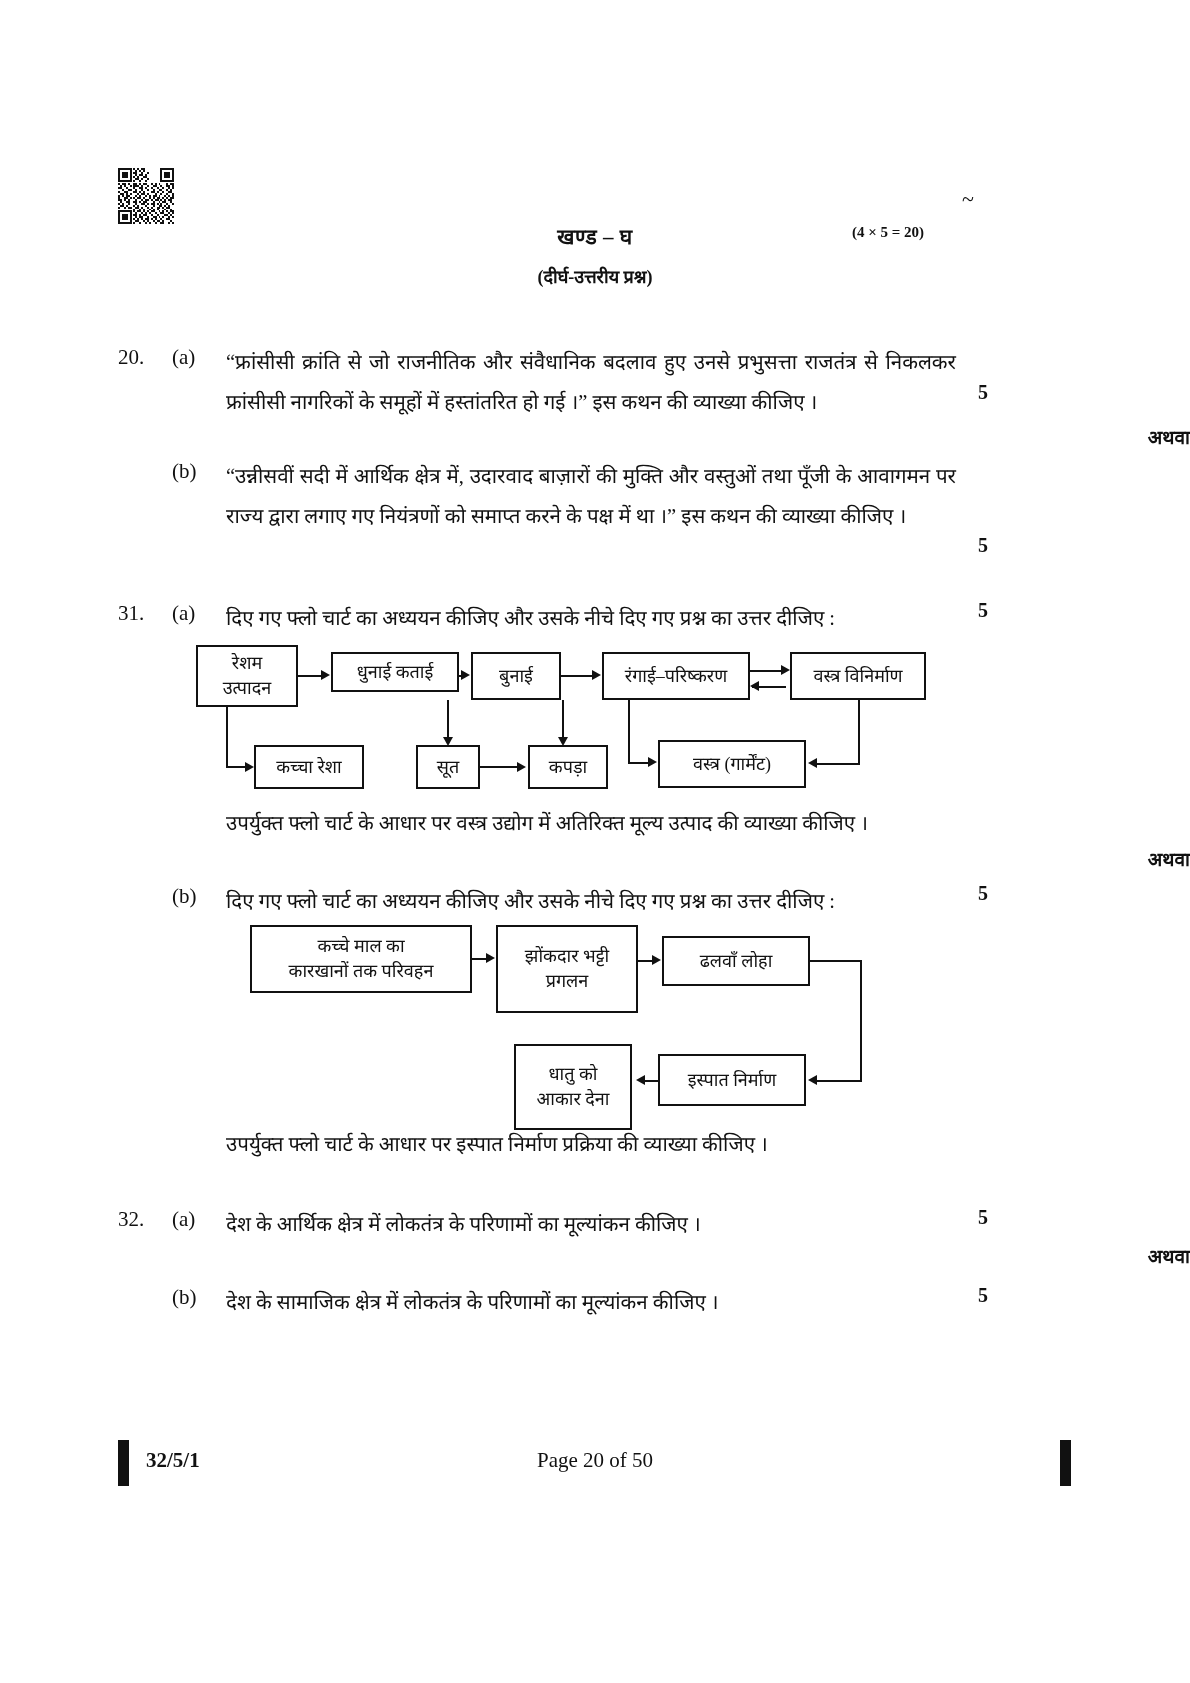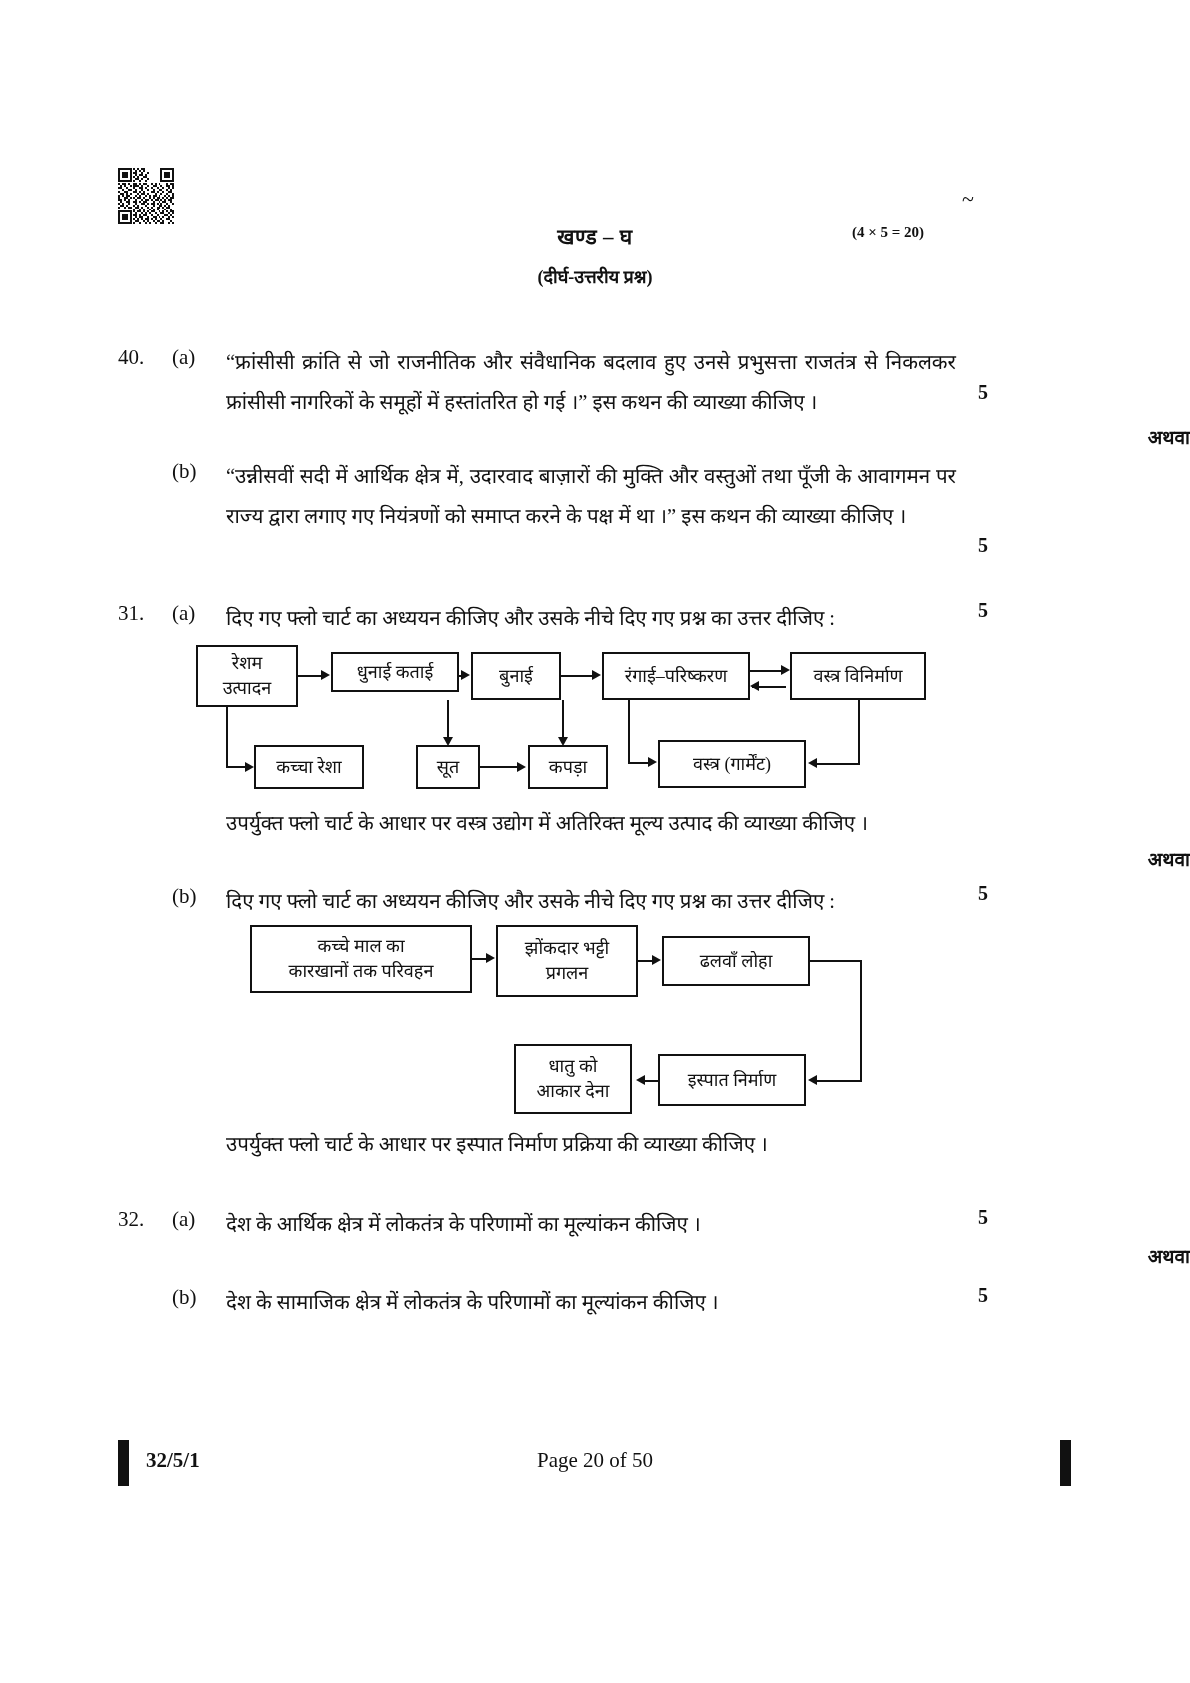--- a/index.html
+++ b/index.html
@@ -384,21 +384,21 @@
       </g>
     </svg>
   </div>
 
   <div class="tilde">~</div>
 
   <div class="section-head">खण्ड – घ</div>
   <div class="marks-head">(4 × 5 = 20)</div>
   <div class="section-sub">(दीर्घ-उत्तरीय प्रश्न)</div>
 
-  <div class="qnum" style="left:118px; top:345px;">40.</div>
+  <div class="qnum" style="left:118px; top:345px;">20.</div>
   <div class="qlabel" style="left:172px; top:345px;">(a)</div>
   <div class="qtext just" style="left:226px; top:342px; width:730px;">“फ्रांसीसी क्रांति से जो राजनीतिक और संवैधानिक बदलाव हुए उनसे प्रभुसत्ता राजतंत्र से निकलकर फ्रांसीसी नागरिकों के समूहों में हस्तांतरित हो गई ।” इस कथन की व्याख्या कीजिए ।</div>
   <div class="marks" style="left:978px; top:381px;">5</div>
 
   <div class="athava" style="top:424px;">अथवा</div>
 
   <div class="qlabel" style="left:172px; top:459px;">(b)</div>
   <div class="qtext just" style="left:226px; top:456px; width:730px;">“उन्नीसवीं सदी में आर्थिक क्षेत्र में, उदारवाद बाज़ारों की मुक्ति और वस्तुओं तथा पूँजी के आवागमन पर राज्य द्वारा लगाए गए नियंत्रणों को समाप्त करने के पक्ष में था ।” इस कथन की व्याख्या कीजिए ।</div>
   <div class="marks" style="left:978px; top:534px;">5</div>
 
@@ -481,28 +481,28 @@
 
   <div class="qlabel" style="left:172px; top:884px;">(b)</div>
   <div class="qtext" style="left:226px; top:881px; width:730px;">दिए गए फ्लो चार्ट का अध्ययन कीजिए और उसके नीचे दिए गए प्रश्न का उत्तर दीजिए :</div>
   <div class="marks" style="left:978px; top:882px;">5</div>
 
   <div>
     <div class="fbox" style="left:250px; top:925px; width:222px; height:68px;">
       <span style="white-space:pre-line;">कच्चे माल का
 कारखानों तक परिवहन</span>
     </div>
-    <div class="fbox" style="left:496px; top:925px; width:142px; height:72px;">
+    <div class="fbox" style="left:496px; top:925px; width:142px; height:88px;">
       <span style="white-space:pre-line;">झोंकदार भट्टी
 प्रगलन</span>
     </div>
     <div class="fbox" style="left:662px; top:936px; width:148px; height:50px;">
       <span>ढलवाँ लोहा</span>
     </div>
-    <div class="fbox" style="left:514px; top:1044px; width:118px; height:70px;">
+    <div class="fbox" style="left:514px; top:1044px; width:118px; height:86px;">
       <span style="white-space:pre-line;">धातु को
 आकार देना</span>
     </div>
     <div class="fbox" style="left:658px; top:1054px; width:148px; height:52px;">
       <span>इस्पात निर्माण</span>
     </div>
 
     <div class="arrow-h" style="left:472px; top:958px; width:14px;"></div>
     <div class="head-r" style="left:486px; top:953px;"></div>
 

